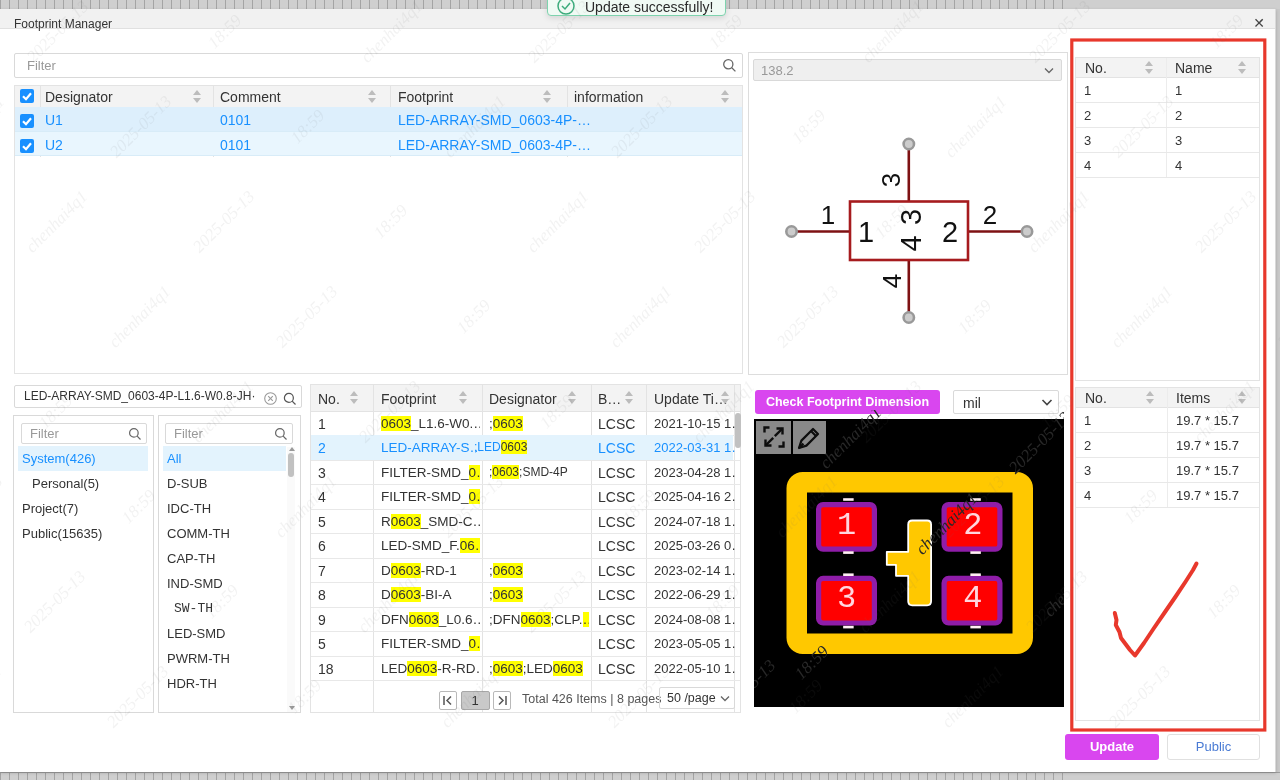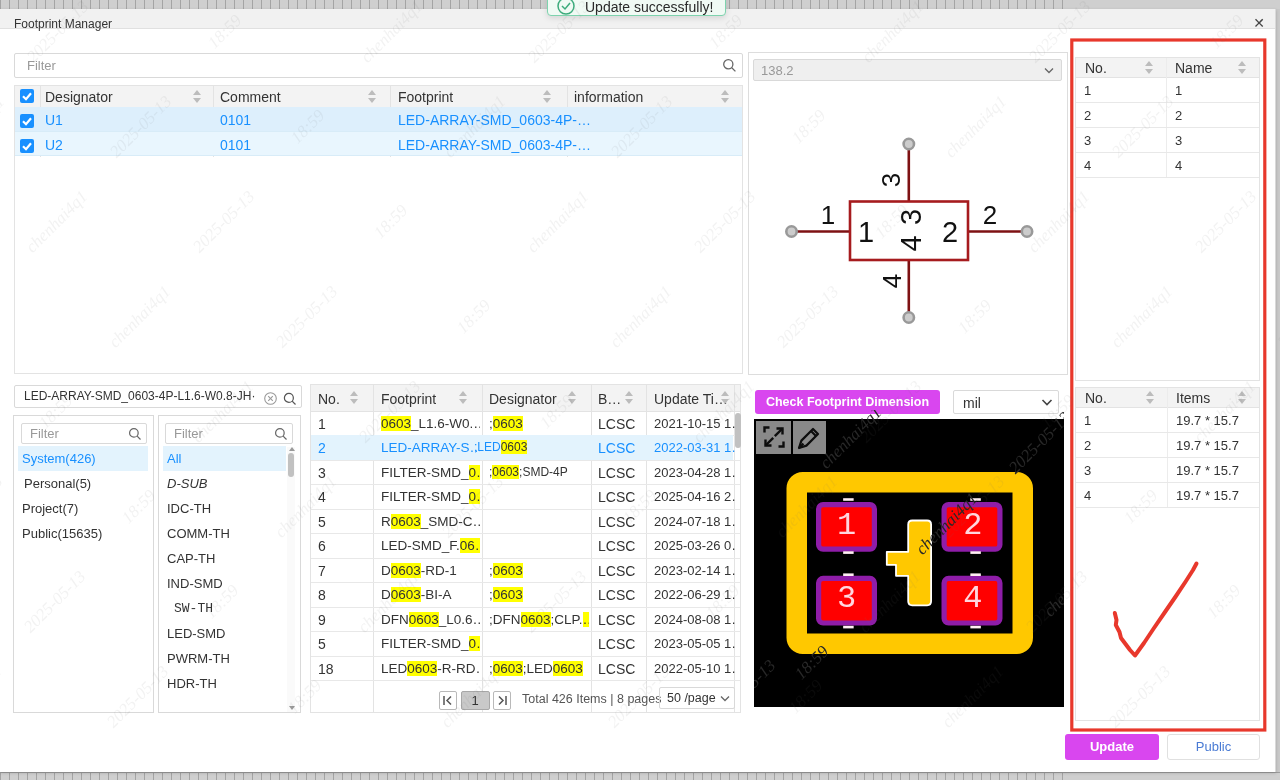--- a/index.html
+++ b/index.html
@@ -92,33 +92,33 @@
       </svg>
 <div class="abs" style="left:13px;top:406px;width:141px;height:298px;border:1px solid #d9d9d9;"></div>
 <div class="inp" style="left:21px;top:414px;width:126px;height:21px;"></div>
       <div class="abs ph" style="left:30px;top:417px;">Filter</div>
       <svg class="abs" style="left:128px;top:418px;" width="14" height="14" viewBox="0 0 15 15">
         <circle cx="6.3" cy="6.3" r="4.6" fill="none" stroke="#666" stroke-width="1.3"></circle>
         <line x1="9.8" y1="9.8" x2="13.4" y2="13.4" stroke="#666" stroke-width="1.3"></line>
       </svg>
 <div class="abs" style="left:18px;top:437px;width:130px;height:25px;background:#e3f3fd;"></div>
 <div class="cell f13 blue" style="left:22px;top:442px;">System(426)</div>
-<div class="cell f13" style="left:24px;top:467px;">Personal(5)</div>
+<div class="cell f13" style="left:32px;top:467px;">Personal(5)</div>
 <div class="cell f13" style="left:22px;top:492px;">Project(7)</div>
 <div class="cell f13" style="left:22px;top:517px;">Public(15635)</div>
 <div class="abs" style="left:158px;top:406px;width:143px;height:298px;border:1px solid #d9d9d9;"></div>
 <div class="inp" style="left:165px;top:414px;width:128px;height:21px;"></div>
       <div class="abs ph" style="left:174px;top:417px;">Filter</div>
       <svg class="abs" style="left:274px;top:418px;" width="14" height="14" viewBox="0 0 15 15">
         <circle cx="6.3" cy="6.3" r="4.6" fill="none" stroke="#666" stroke-width="1.3"></circle>
         <line x1="9.8" y1="9.8" x2="13.4" y2="13.4" stroke="#666" stroke-width="1.3"></line>
       </svg>
 <div class="abs" style="left:163px;top:437px;width:123px;height:25px;background:#e3f3fd;"></div>
 <div class="cell f13 blue" style="left:167px;top:442px;">All</div>
-<div class="cell f13" style="left:167px;top:467px;font-style:italic;">D-SUB</div>
+<div class="cell f13" style="left:167px;top:467px;">D-SUB</div>
 <div class="cell f13" style="left:167px;top:492px;">IDC-TH</div>
 <div class="cell f13" style="left:167px;top:517px;">COMM-TH</div>
 <div class="cell f13" style="left:167px;top:542px;">CAP-TH</div>
 <div class="cell f13" style="left:167px;top:567px;">IND-SMD</div>
 <div class="cell f13" style="left:174px;top:592px;font-family:Liberation Mono, monospace;">SW-TH</div>
 <div class="cell f13" style="left:167px;top:617px;">LED-SMD</div>
 <div class="cell f13" style="left:167px;top:642px;">PWRM-TH</div>
 <div class="cell f13" style="left:167px;top:667px;">HDR-TH</div>
 <div class="abs" style="left:287px;top:438px;width:8px;height:265px;background:#fafafa;"></div>
 <div class="abs" style="left:288px;top:444px;width:6px;height:24px;background:#c1c1c1;border-radius:3px;"></div>

